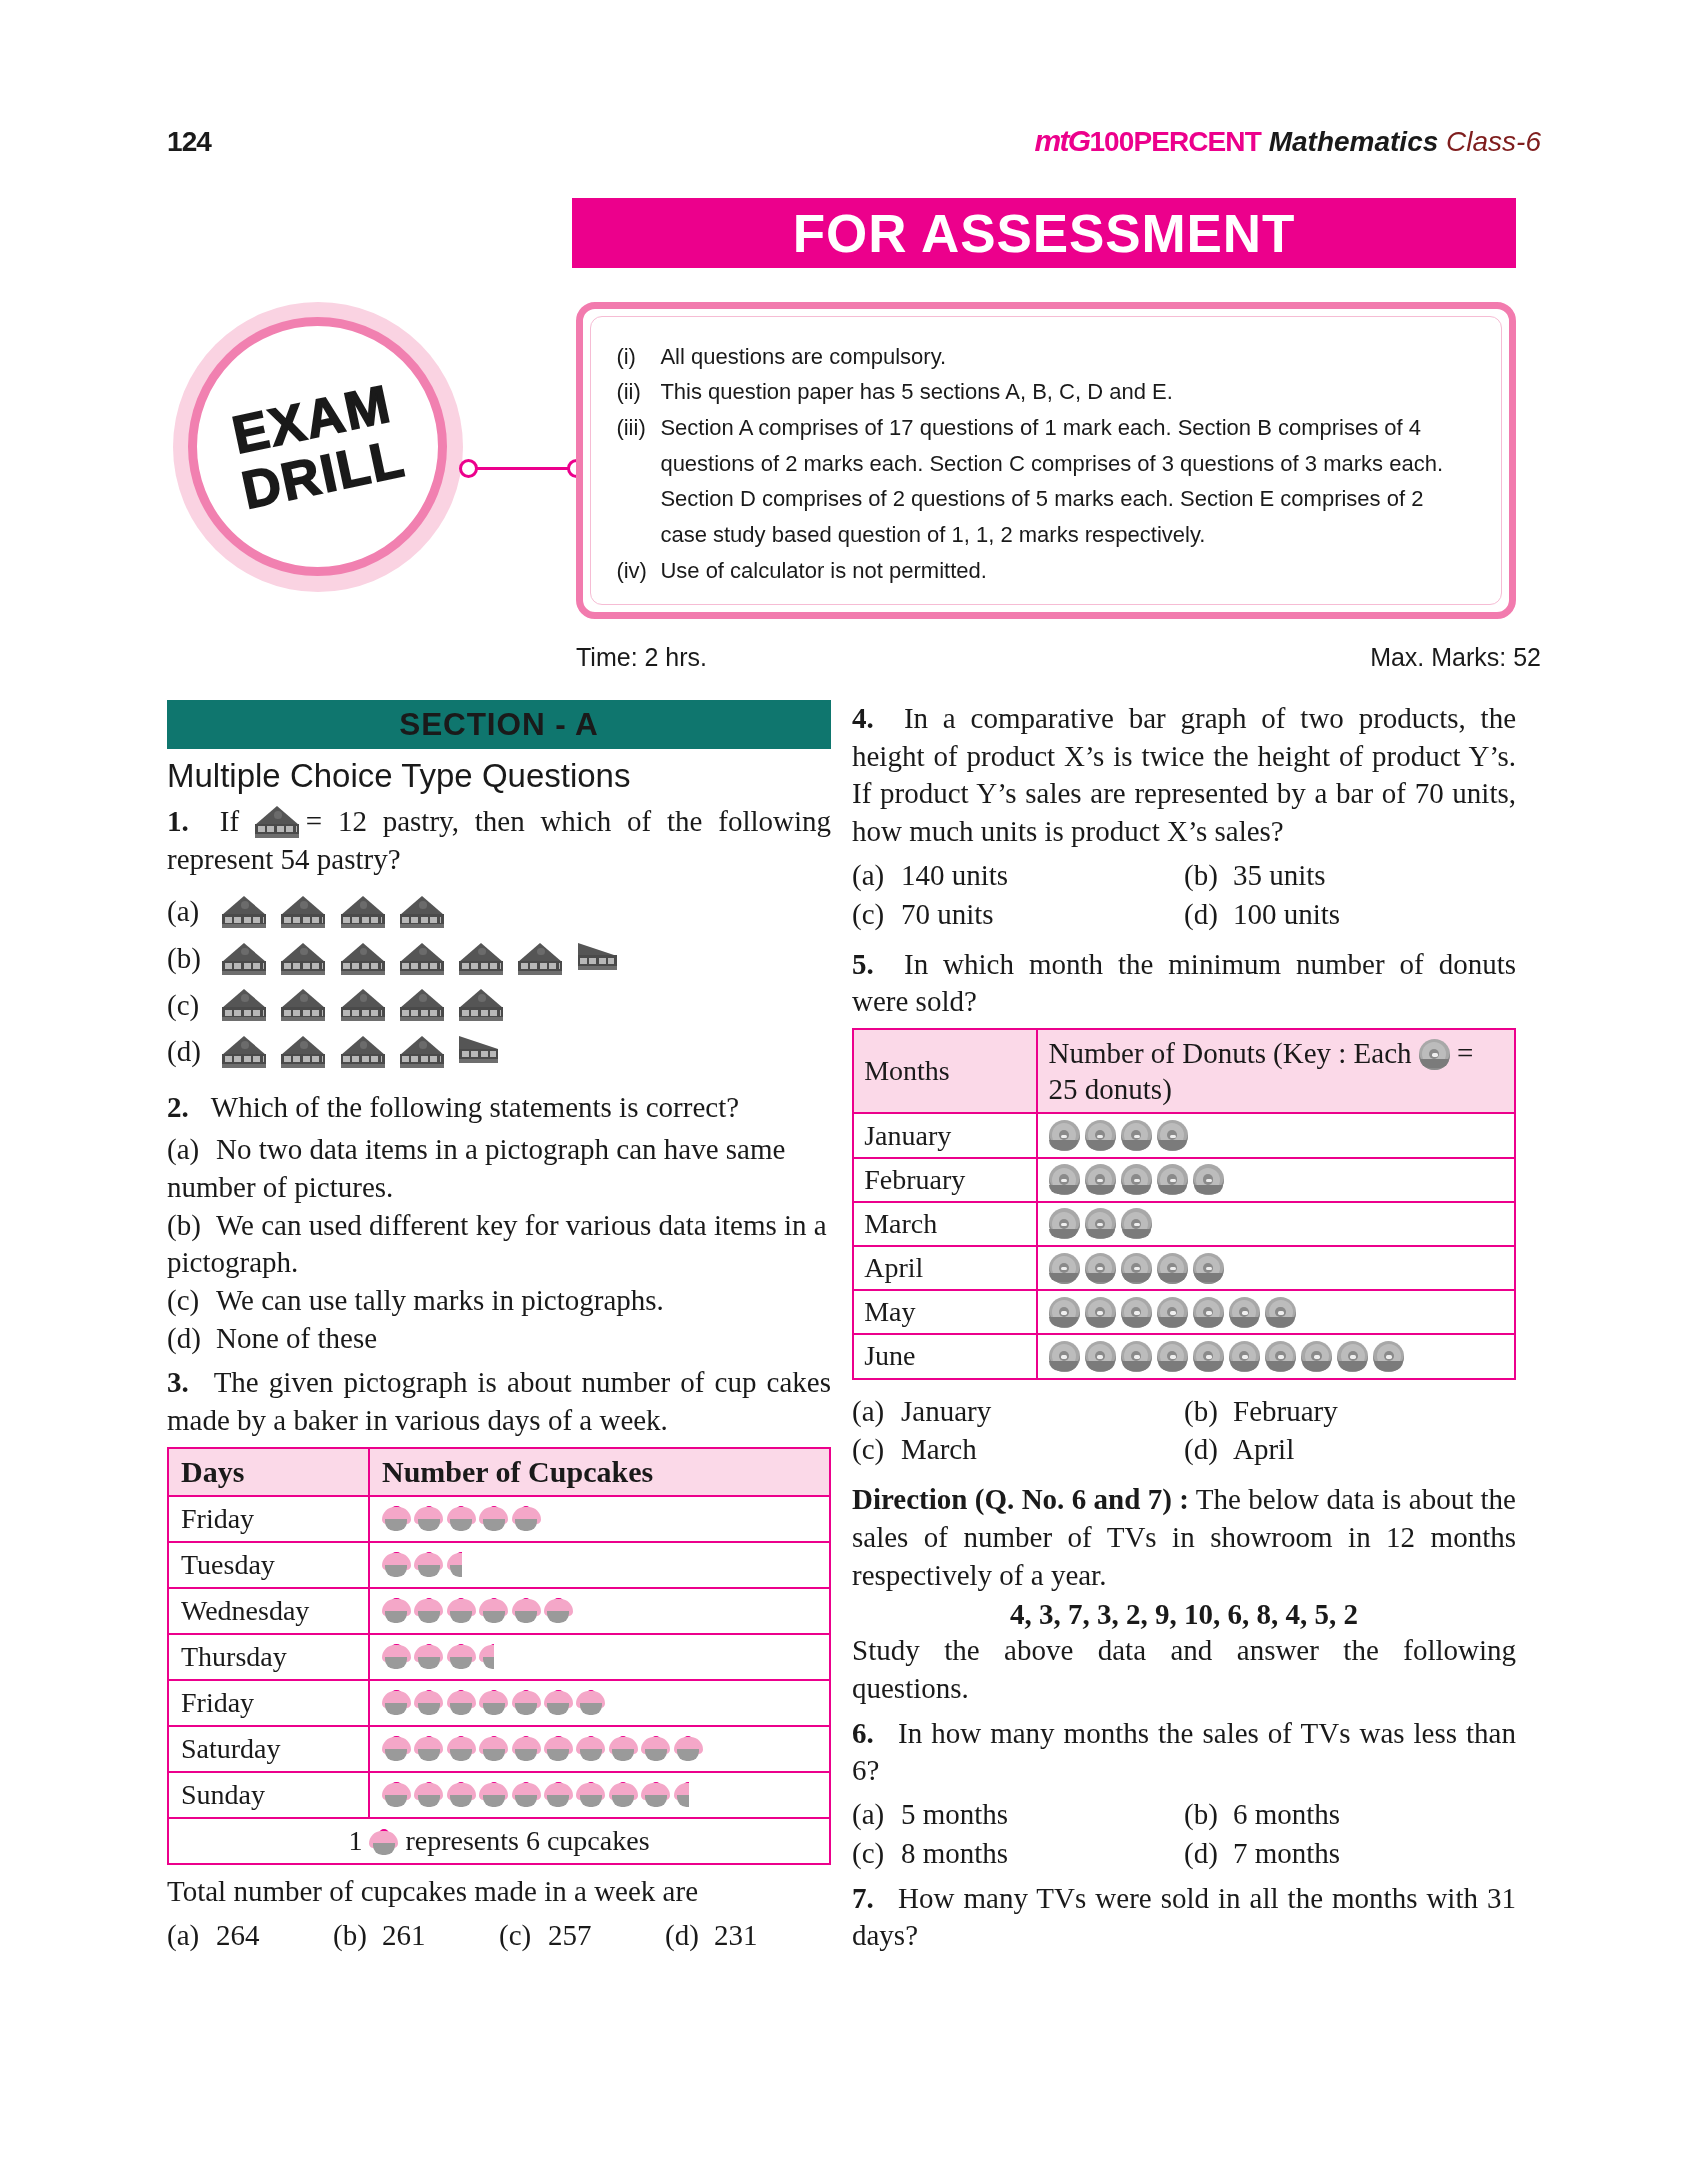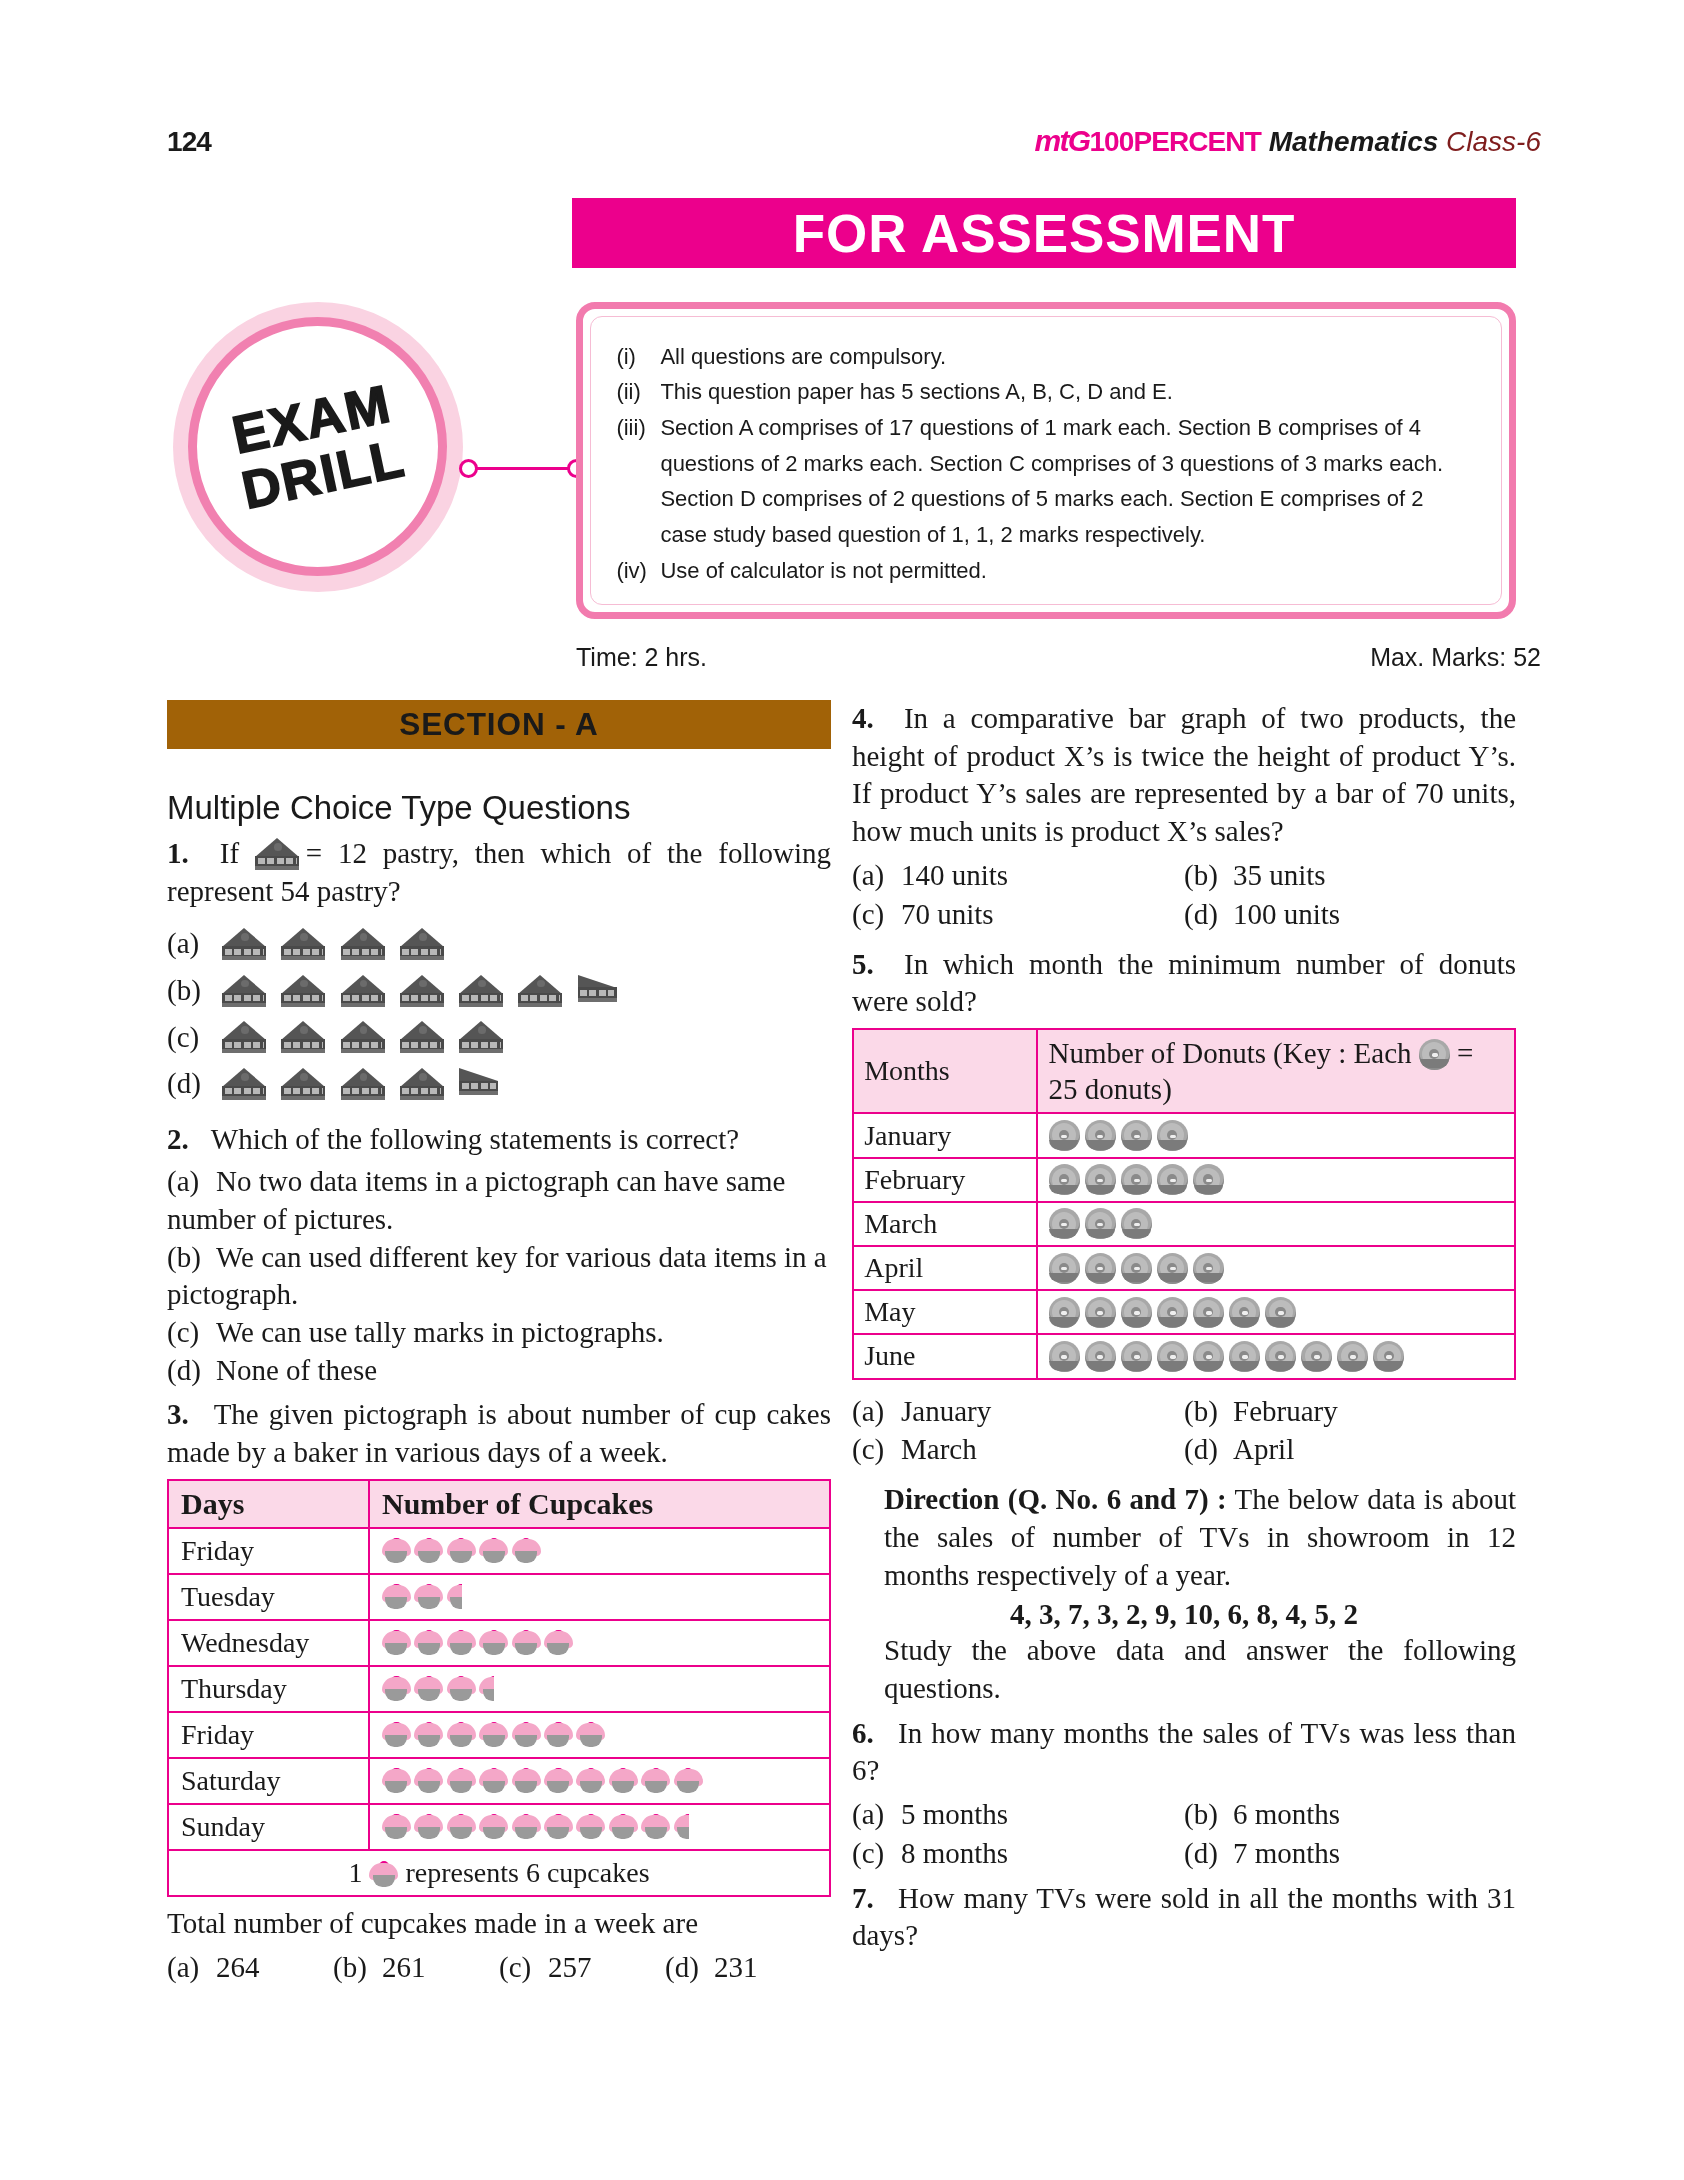--- a/index.html
+++ b/index.html
@@ -94,26 +94,26 @@
   .timeline { position:absolute; top:643px; font-family:"Liberation Sans", sans-serif; font-size:25px; }
   .time-left { left:576px; }
   .time-right { right:143px; }
 
   
   .col { position:absolute; top:700px; width:664px; }
   .col-left { left:167px; }
   .col-right { left:852px; }
 
   .section-band {
-    background:#a16207; height:49px;
+    background:#0f766e; height:49px;
     display:flex; align-items:center; justify-content:center;
     font-family:"Liberation Sans", sans-serif;
     font-weight:bold; font-size:31.5px; letter-spacing:0.9px;
     color:#1a1a1a;
-    margin-bottom:40px;
+    margin-bottom:8px;
   }
   .mcq-heading {
     font-family:"Liberation Sans", sans-serif;
     font-size:33px; margin-bottom:8px;
   }
 
   .q { font-size:29px; line-height:1.30; margin-bottom:5.1px; text-align:justify; }
   .q .qn { font-weight:bold; }
   .q .qn::after { content:""; display:inline-block; width:15.3px; }
   .opt { font-size:29px; line-height:1.30; }
@@ -217,21 +217,21 @@
   table.dt td, table.dt th {
     border:2.6px solid #EC008C; padding:5.1px 10.2px;
     font-size:28px; text-align:left; vertical-align:middle;
   }
   table.dt thead th { background:#FBD9E8; font-weight:normal; }
   table.dt .monthcell { width:162px; }
   .dhead { font-size:29px; line-height:1.25; }
   .donutrow { display:flex; flex-wrap:wrap; align-items:center; gap:5.1px; max-width:545px; }
 
   .tvdata { text-align:center; font-size:29px; font-weight:bold; margin:3.4px 0 1.7px 0; }
-  .dir { font-size:29px; line-height:1.30; text-align:justify;margin-left:32px; }
+  .dir { font-size:29px; line-height:1.30; text-align:justify; }
   .dir b { font-weight:bold; }
   .spacer8 { height:6.8px; }
   .spacer14 { height:12px; }
 </style>
 </head>
 <body>
 
 <div class="page">
 
   <div class="pagenum">124</div>

